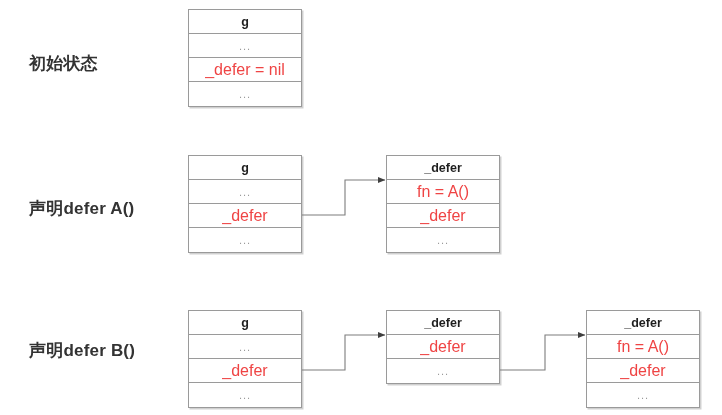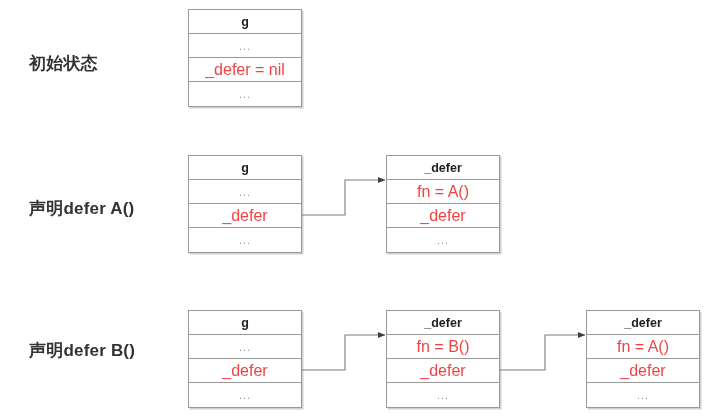--- a/index.html
+++ b/index.html
@@ -111,21 +111,20 @@
 
   <div class="struct" style="left:188px; top:310px;">
     <div class="cell head">g</div>
     <div class="cell ellip">...</div>
     <div class="cell">_defer</div>
     <div class="cell ellip">...</div>
   </div>
 
   <div class="struct" style="left:386px; top:310px;">
     <div class="cell head">_defer</div>
-    <div class="cell">fn = B()</div>
     <div class="cell">_defer</div>
     <div class="cell ellip">...</div>
   </div>
 
   <div class="struct" style="left:586px; top:310px;">
     <div class="cell head">_defer</div>
     <div class="cell">fn = A()</div>
     <div class="cell">_defer</div>
     <div class="cell ellip">...</div>
   </div>

